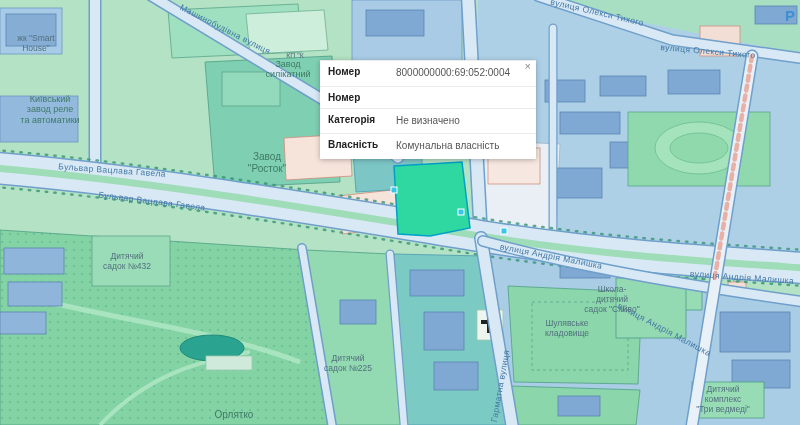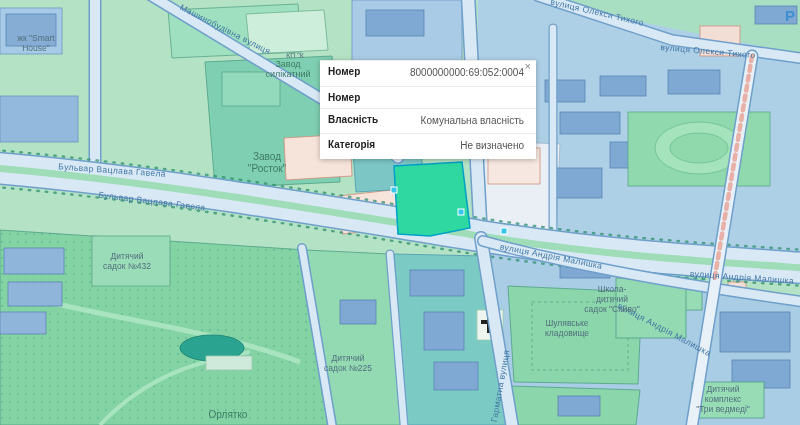--- a/index.html
+++ b/index.html
@@ -17,21 +17,21 @@
   .lbl-parking{color:#3e8fd0;font-size:15px;font-weight:bold;font-style:normal;}
   
   .popup{position:absolute;left:320px;top:60px;width:216px;background:#fff;
     box-shadow:0 1px 5px rgba(0,0,0,.28);font-size:10px;color:#555;z-index:10;}
   .popup-close{position:absolute;top:1px;right:5px;color:#888;font-size:11px;
     line-height:11px;cursor:pointer;}
   .prow{display:grid;grid-template-columns:68px 1fr;gap:0;padding:5px 12px 5px 8px;
     border-top:1px solid #ebebeb;align-items:start;}
   .prow:first-child{border-top:none;}
   .plabel{font-weight:bold;color:#222;}
-  .pvalue{color:#555;line-height:1.45;text-align:right;}
+  .pvalue{color:#555;line-height:1.45;}
 </style>
 </head>
 <body>
 
 <div id="stage">
 
 <svg width="800" height="425" viewBox="0 0 800 425">
   <defs>
     <pattern id="dots" width="8" height="8" patternUnits="userSpaceOnUse">
       <circle cx="2" cy="2" r="0.9" fill="#3f9e7a"></circle>
@@ -169,35 +169,38 @@
     <g fill="#35c6ea" stroke="#ffffff" stroke-width="1">
       <rect x="391" y="187" width="6" height="6"></rect>
       <rect x="458" y="209" width="6" height="6"></rect>
       <rect x="501" y="228" width="6" height="6"></rect>
     </g>
   </g>
 </svg>
 
 <span class="lbl lbl-place" style="left:36px;top:44px">жк "Smart
 House"</span>
+<span class="lbl lbl-poi" style="left:50px;top:78px">Київський
+завод реле
+та автоматики</span>
 <span class="lbl lbl-poi" style="left:288px;top:37px">Завод
 силікатний</span>
 <span class="lbl lbl-place lbl-tiny" style="left:295px;top:56px">КП "К</span>
 <span class="lbl lbl-poi lbl-big" style="left:267px;top:130px">Завод
 "Росток"</span>
 <span class="lbl lbl-road" style="left:225px;top:30px;transform:translate(-50%,-50%) rotate(27deg)">Машинобудівна вулиця</span>
 <span class="lbl lbl-road" style="left:597px;top:13px;transform:translate(-50%,-50%) rotate(13deg)">вулиця Олекси Тихого</span>
 <span class="lbl lbl-road" style="left:708px;top:52px;transform:translate(-50%,-50%) rotate(5deg)">вулиця Олекси Тихого</span>
 <span class="lbl lbl-road" style="left:112px;top:171px;transform:translate(-50%,-50%) rotate(4deg)">Бульвар Вацлава Гавела</span>
 <span class="lbl lbl-road" style="left:152px;top:202px;transform:translate(-50%,-50%) rotate(7deg)">Бульвар Вацлава Гавела</span>
 <span class="lbl lbl-road" style="left:551px;top:257px;transform:translate(-50%,-50%) rotate(11deg)">вулиця Андрія Малишка</span>
 <span class="lbl lbl-road" style="left:742px;top:278px;transform:translate(-50%,-50%) rotate(4deg)">вулиця Андрія Малишка</span>
 <span class="lbl lbl-road" style="left:664px;top:330px;transform:translate(-50%,-50%) rotate(28deg)">вулиця Андрія Малишка</span>
 <span class="lbl lbl-road" style="left:501px;top:386px;transform:translate(-50%,-50%) rotate(-80deg)">Гарматна вулиця</span>
-<span class="lbl lbl-poi lbl-big" style="left:228px;top:383px">Орлятко</span>
+<span class="lbl lbl-poi lbl-big" style="left:234px;top:383px">Орлятко</span>
 <span class="lbl lbl-place" style="left:127px;top:262px">Дитячий
 садок №432</span>
 <span class="lbl lbl-place" style="left:348px;top:364px">Дитячий
 садок №225</span>
 <span class="lbl lbl-place" style="left:567px;top:329px">Шулявське
 кладовище</span>
 <span class="lbl lbl-place" style="left:612px;top:300px">Школа-
 дитячий
 садок "Сяйво"</span>
 <span class="lbl lbl-place" style="left:723px;top:400px">Дитячий
@@ -208,22 +211,22 @@
 <div class="popup">
   <span class="popup-close">×</span>
   <div class="prow">
     <span class="plabel">Номер</span>
     <span class="pvalue">8000000000:69:052:0004</span>
   </div>
   <div class="prow">
     <span class="plabel">Номер</span>
   </div>
   <div class="prow">
+    <span class="plabel">Категорія</span>
+    <span class="pvalue">Не визначено</span>
+  </div>
+  <div class="prow">
     <span class="plabel">Власність</span>
     <span class="pvalue">Комунальна власність</span>
   </div>
-  <div class="prow">
-    <span class="plabel">Категорія</span>
-    <span class="pvalue">Не визначено</span>
-  </div>
 </div>
 
 </div>
 
 </body></html>

